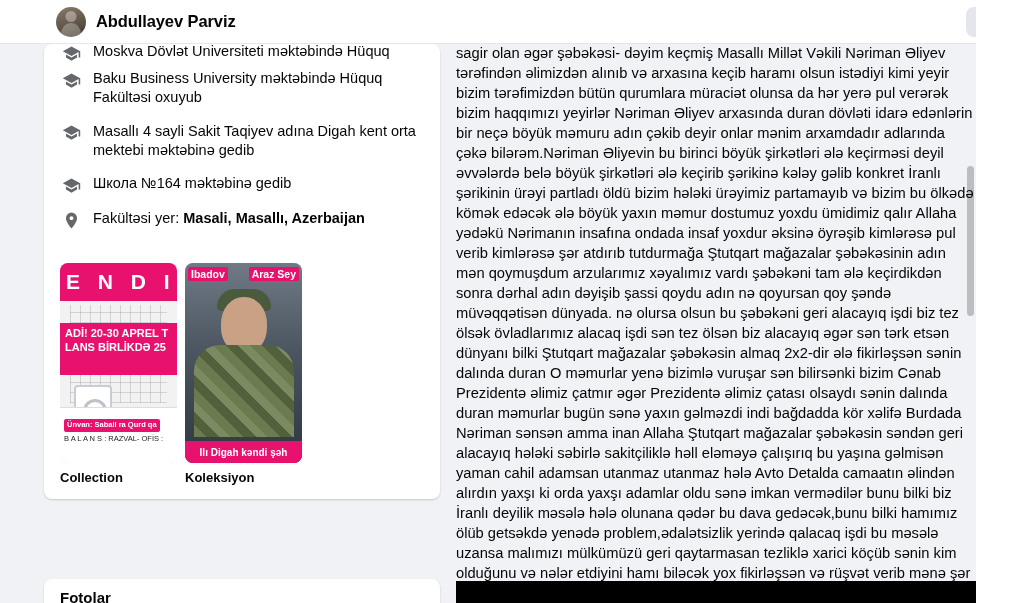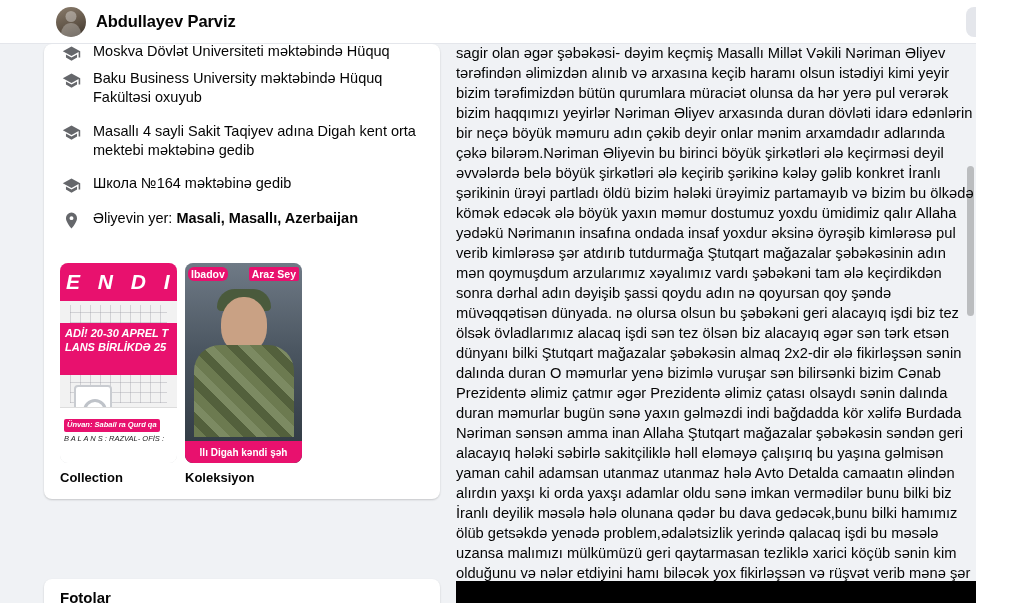--- a/index.html
+++ b/index.html
@@ -177,21 +177,20 @@
     font-size: 13px;
     color: #050505;
     font-weight: bold;
     margin-top: 7px;
   }
 
   
   .flyer {
     position: absolute; inset: 0;
     background: #f2f2f2;
-    font-style: italic;
   }
   .flyer .band {
     position: absolute;
     left: 0; right: 0;
     top: 0;
     height: 38px;
     background: #e8116e;
   }
   .flyer .band span {
     color: #fff;
@@ -271,21 +270,21 @@
     position: absolute;
     top: 4px;
     background: #e8116e;
     color: #fff;
     font-size: 10.5px;
     font-weight: bold;
     padding: 1px 3px;
     border-radius: 2px;
     white-space: nowrap;
   }
-  .portrait .name-l { left: 3px; border-radius: 6px; }
+  .portrait .name-l { left: 3px; }
   .portrait .name-r { right: 3px; }
   .portrait .head {
     position: absolute;
     left: 50%;
     transform: translateX(-50%);
     top: 34px;
     width: 46px;
     height: 56px;
     border-radius: 48% 48% 45% 45%;
     background: #c9a184;
@@ -444,21 +443,21 @@
             <span class="txt">Школа №164 məktəbinə gedib</span>
           </div>
 
 
           <div class="info-row">
             <span class="ico">
               <svg width="19" height="19" viewBox="0 0 24 24" fill="#65676b">
                   <path d="M12 2a7 7 0 0 0-7 7c0 5.25 7 13 7 13s7-7.75 7-13a7 7 0 0 0-7-7zm0 9.5A2.5 2.5 0 1 1 12 6.5a2.5 2.5 0 0 1 0 5z"></path>
                 </svg>
             </span>
-            <span class="txt"><span>Əliyevin yer: </span><b>Masali, Masallı, Azerbaijan</b></span>
+            <span class="txt"><span>Fakültəsi yer: </span><b>Masali, Masallı, Azerbaijan</b></span>
           </div>
 
 
         </div>
 
         <div class="tiles">
 
           <div class="tile">
             <div class="tile-img">
               <div class="flyer">

